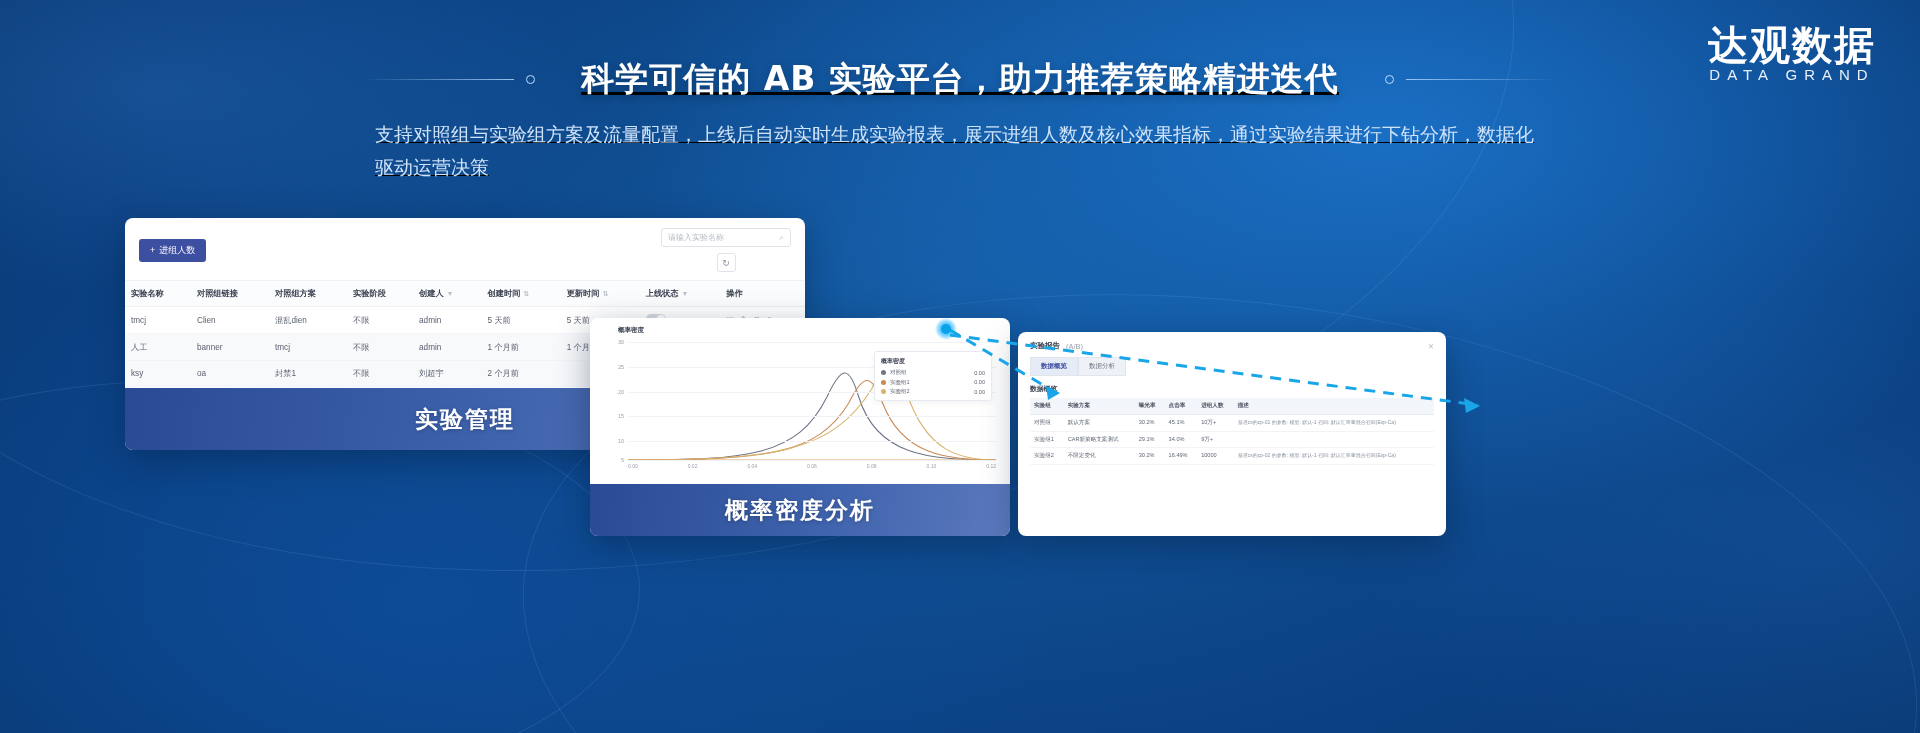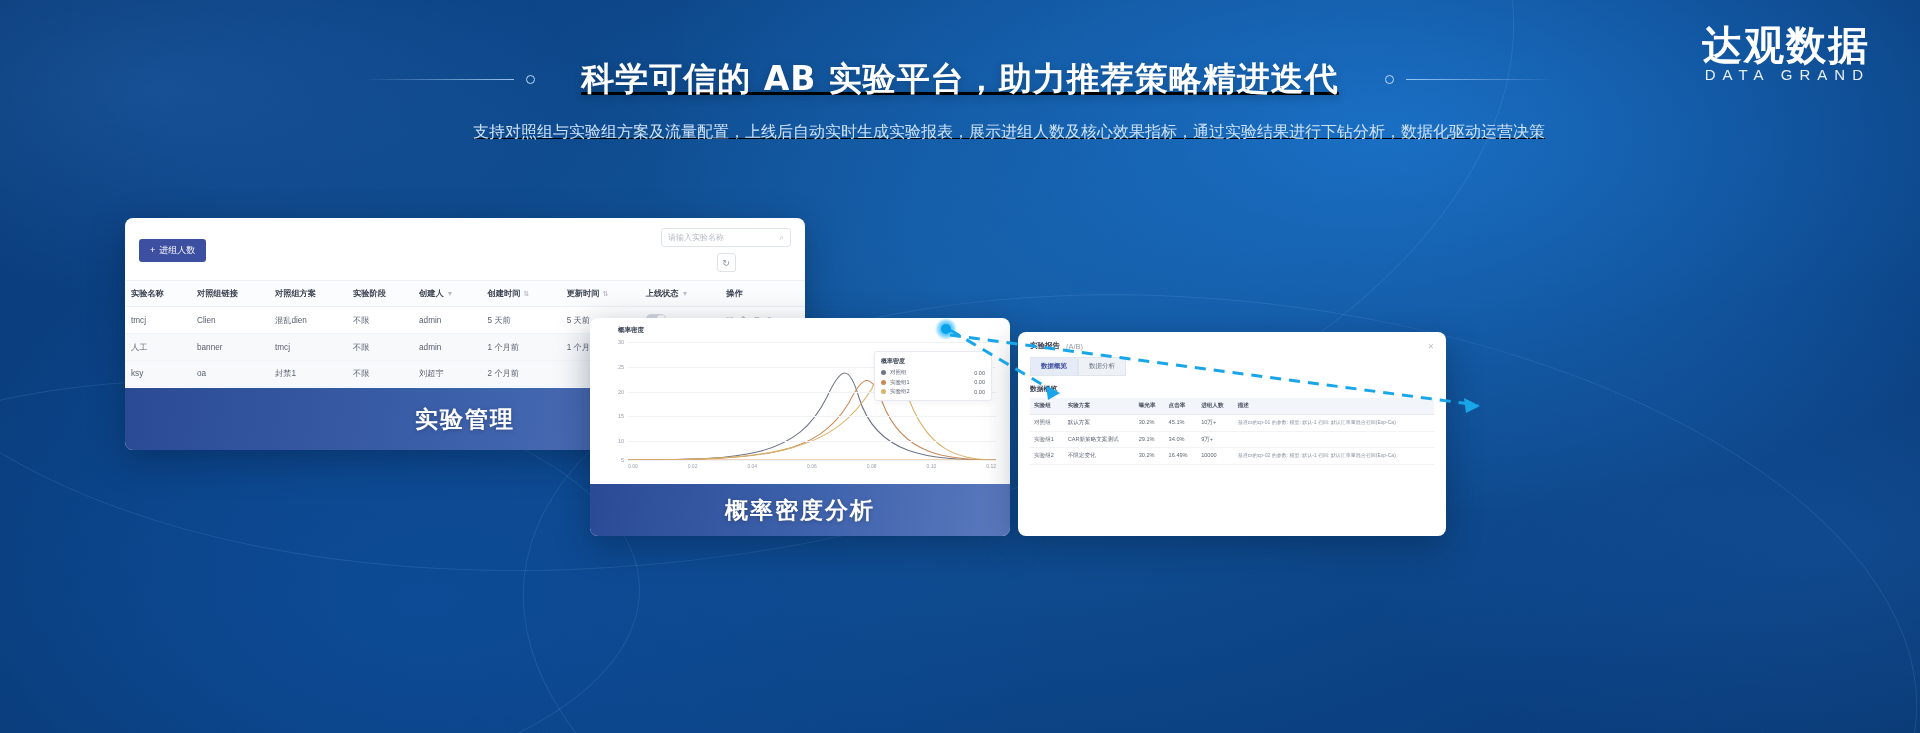--- a/index.html
+++ b/index.html
@@ -28,22 +28,22 @@
   .swoosh {
     position: absolute; border-radius: 50%;
     border: 1px solid rgba(150,200,255,.13);
   }
   .sw1 { width: 1700px; height: 900px; left: -180px; top: -340px; transform: rotate(-8deg); }
   .sw2 { width: 1400px; height: 700px; left: 520px; top: 300px; transform: rotate(6deg); }
   .sw3 { width: 900px; height: 420px; left: -260px; top: 380px; }
 
   
   #logo {
-    position: absolute; right: 50px; top: 24px;
-    text-align: right; color: #fff; z-index: 40;
+    position: absolute; right: 44px; top: 24px;
+    text-align: center; color: #fff; z-index: 40;
   }
   #logo .cn {
     font-size: 40px; font-weight: 700; letter-spacing: 2px;
     line-height: 1.05;
     font-family: "DejaVu Sans", "Liberation Sans", sans-serif;
   }
   #logo .en {
     font-size: 15px; letter-spacing: 7px; 
     color: #e8f1fb; font-weight: 400;
   }
@@ -63,22 +63,22 @@
     margin: 0 12px;
   }
   h1#title {
     color: #ffffff; font-size: 33px; font-weight: 700;
     letter-spacing: 1px; white-space: nowrap;
     padding: 0 34px;
     text-shadow: 0 2px 10px rgba(0,0,0,.22);
     font-family: "DejaVu Sans", "Liberation Sans", sans-serif;
   }
   #subtitle {
-    margin-top: 16px; width: 1170px; text-align: right;
-    color: #cfe3fa; font-size: 16px; line-height: 1.75;
+    margin-top: 16px; width: 1170px; text-align: left;
+    color: #cfe3fa; font-size: 19px; line-height: 1.75;
     font-family: "DejaVu Sans", "Liberation Sans", sans-serif;
   }
 
   
   #stage { position: absolute; inset: 0; z-index: 20; }
 
   .panel { position: absolute; }
   .shot {
     background: #fff; border-radius: 8px;
     box-shadow: 0 10px 34px rgba(2,22,50,.36);

